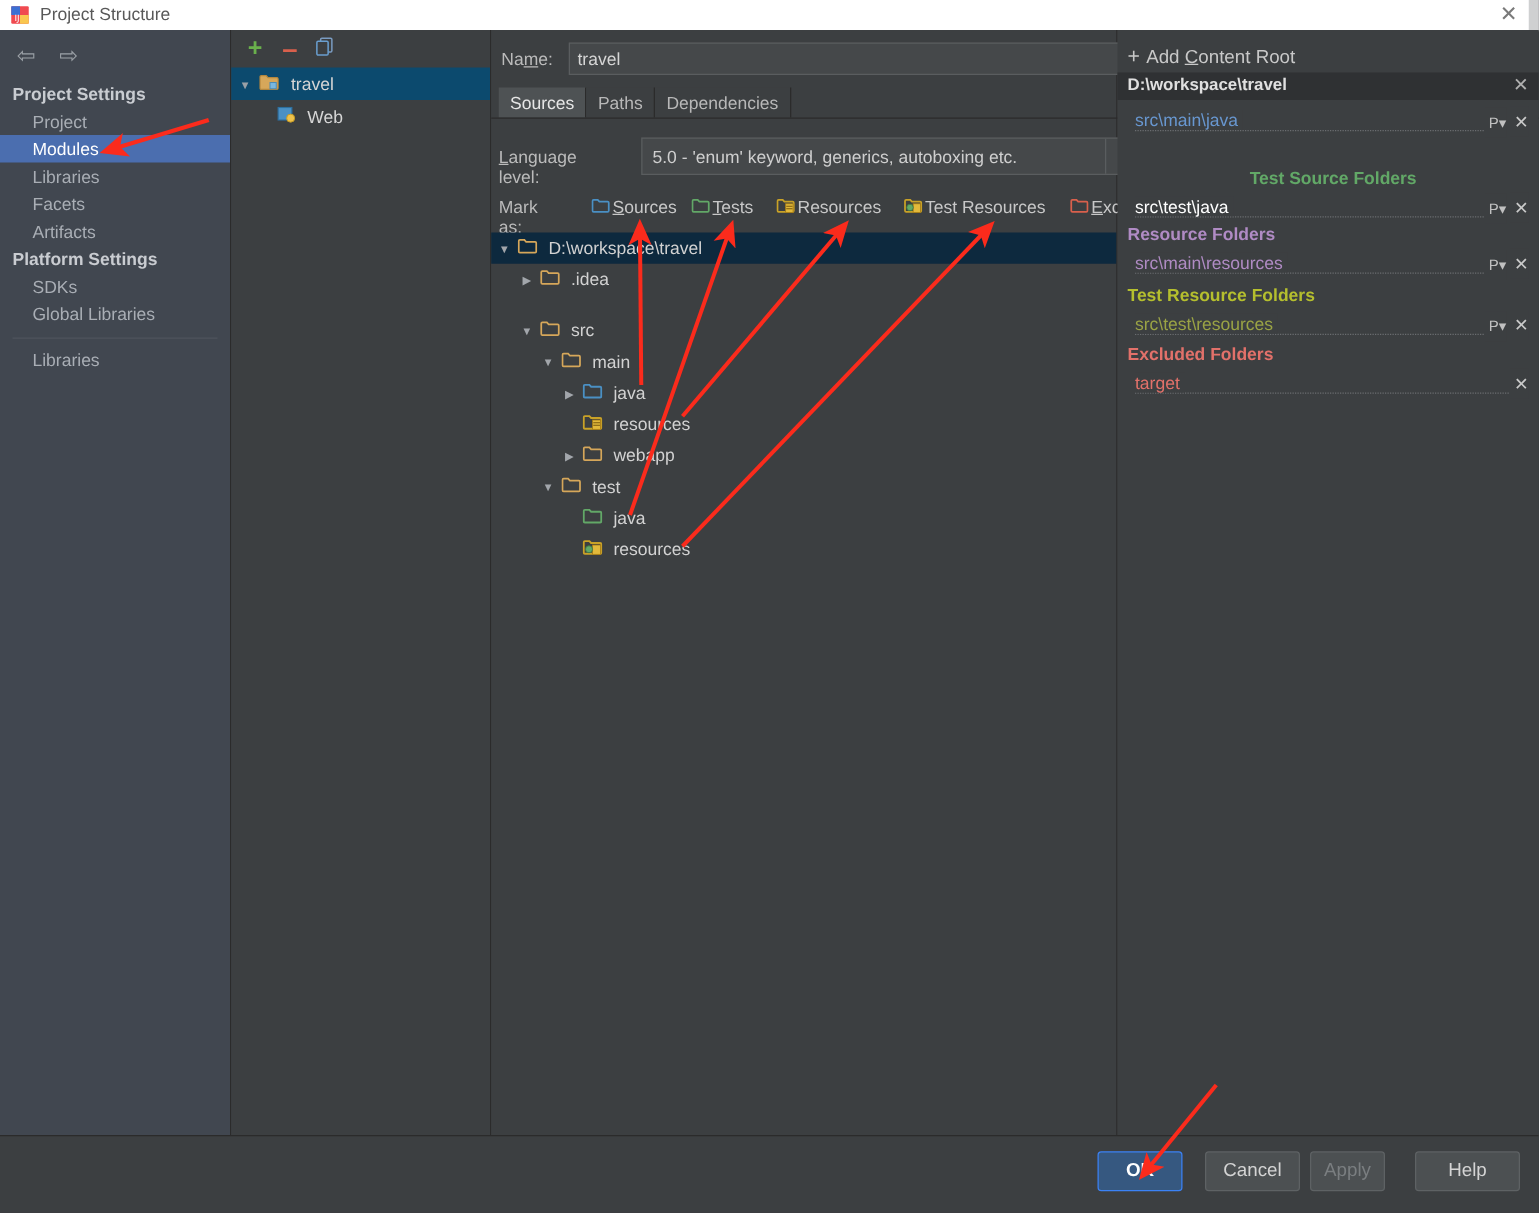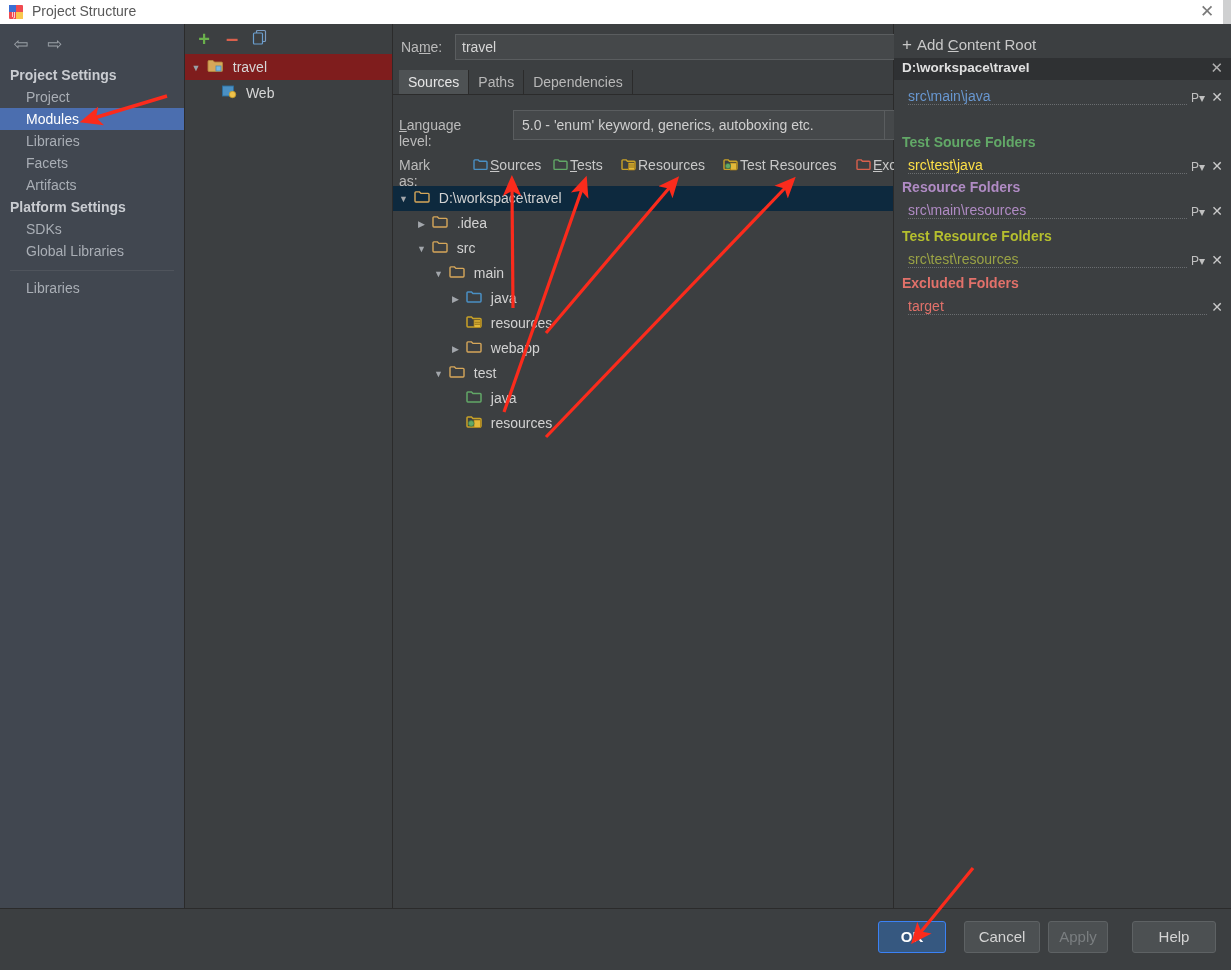--- a/index.html
+++ b/index.html
@@ -76,21 +76,21 @@
     position:absolute;top:4px;width:22px;height:22px;cursor:pointer;
     text-align:center;line-height:22px;font-size:20px;font-weight:bold;
   }
   #mt-add{left:8px;color:#6ab04c;}
   #mt-remove{left:36px;color:#d9604c;font-size:22px;}
   #mt-copy{left:64px;}
   .mod-row{
     height:26px;line-height:26px;font-size:14px;color:#d6d6d6;
     cursor:pointer;position:relative;
   }
-  .mod-row.selected{background:#7f1d1d;}
+  .mod-row.selected{background:#0c4a6e;}
   .mod-tri{
     display:inline-block;width:14px;text-align:center;font-size:9px;color:#9aa0a6;
     vertical-align:middle;
   }
   .folder-ic{display:inline-block;vertical-align:middle;margin-right:5px;}
   
   #center{
     position:absolute;left:393px;top:0;width:500px;height:884px;
     background:#3c3f41;border-right:1px solid #2b2b2b;
   }
@@ -367,21 +367,21 @@
       <div class="tree-row" style="padding-left:22px;">
         <span class="tri">▶</span>
         <span class="folder-ic">
           <svg width="16" height="14" viewBox="0 0 16 14">
               <path d="M1 2.8 A0.9 0.9 0 0 1 1.9 1.9 h3.6 l1.4 1.5 h7.2 A0.9 0.9 0 0 1 15 4.3 v6.8 A0.9 0.9 0 0 1 14.1 12 h-12.2 A0.9 0.9 0 0 1 1 11.1 z" fill="none" stroke="#d6a75a" stroke-width="1.4"></path>
             </svg>
         </span>
         <span>.idea</span>
       </div>
 
-      <div class="tree-row" style="padding-left:22px;">
+      <div class="tree-row" style="padding-left:22px;margin-top:16px;">
         <span class="tri">▼</span>
         <span class="folder-ic">
           <svg width="16" height="14" viewBox="0 0 16 14">
               <path d="M1 2.8 A0.9 0.9 0 0 1 1.9 1.9 h3.6 l1.4 1.5 h7.2 A0.9 0.9 0 0 1 15 4.3 v6.8 A0.9 0.9 0 0 1 14.1 12 h-12.2 A0.9 0.9 0 0 1 1 11.1 z" fill="none" stroke="#d6a75a" stroke-width="1.4"></path>
             </svg>
         </span>
         <span>src</span>
       </div>
 
       <div class="tree-row" style="padding-left:39px;">
@@ -474,24 +474,24 @@
     <div class="grp" style="top:60px;">
       <div class="grp-entry">
         <span class="dots"></span>
         <span class="ent-name" style="color:#6897d0;">src\main\java</span>
         <span class="prop-btn">P▾</span>
         <span class="rm-btn">✕</span>
       </div>
     </div>
 
     <div class="grp" style="top:107px;">
-      <div class="grp-title" style="color:#62a867;">Test Source Folders</div>
+      <div class="grp-title" style="color:#62a867;text-align:center;">Test Source Folders</div>
       <div class="grp-entry">
         <span class="dots"></span>
-        <span class="ent-name" style="color:#fde047;">src\test\java</span>
+        <span class="ent-name" style="color:#ffffff;">src\test\java</span>
         <span class="prop-btn">P▾</span>
         <span class="rm-btn">✕</span>
       </div>
     </div>
 
     <div class="grp" style="top:152px;">
       <div class="grp-title" style="color:#b08bc4;">Resource Folders</div>
       <div class="grp-entry">
         <span class="dots"></span>
         <span class="ent-name" style="color:#b08bc4;">src\main\resources</span>

